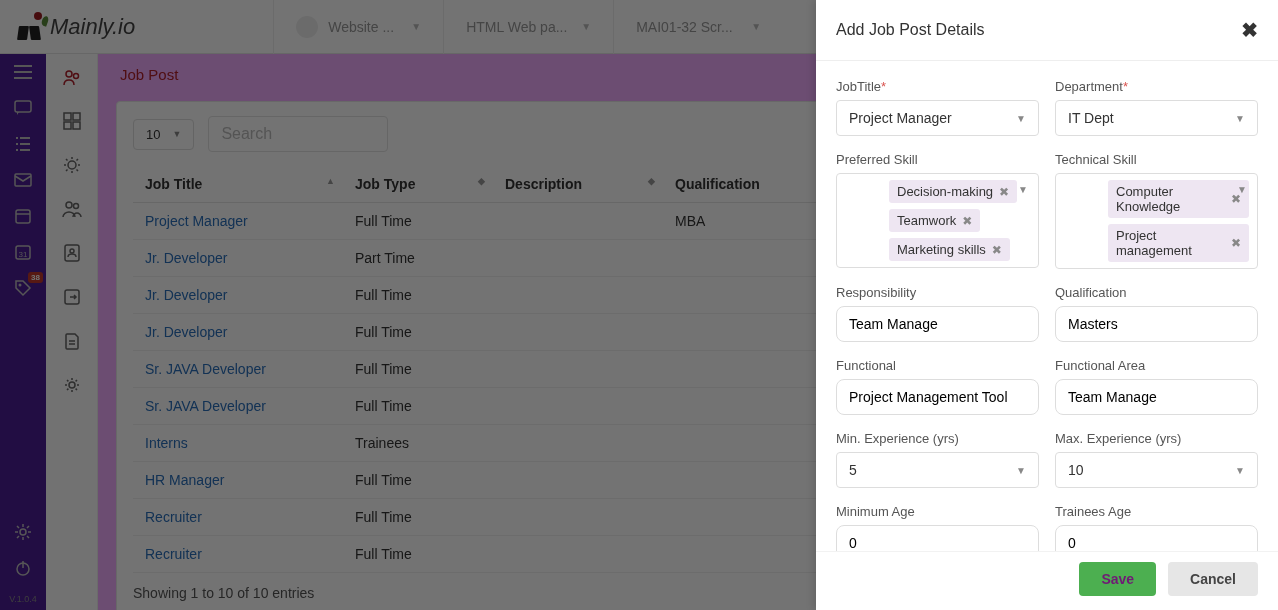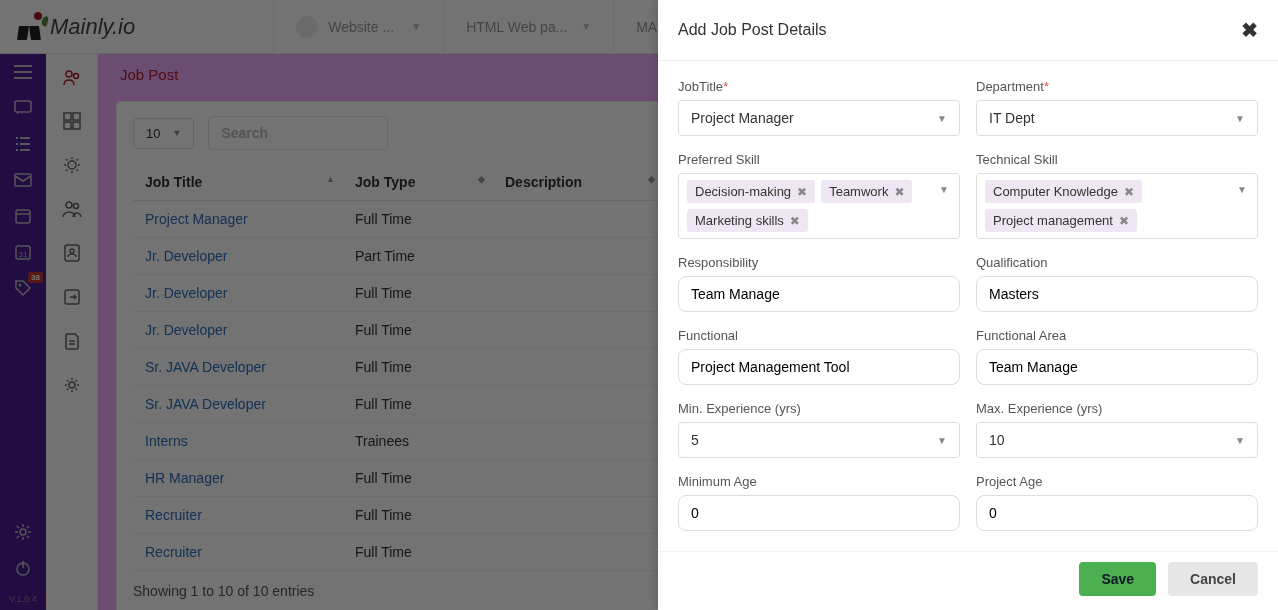--- a/index.html
+++ b/index.html
@@ -32,54 +32,54 @@
 .rail2 .ic2.active { color: #b0202b; }
 
 
 .main { position: absolute; left: 98px; right: 0; top: 54px; bottom: 0; background: #f0abfc; padding: 12px 18px; }
 .crumb { color: #b0202b; font-size: 15px; margin-bottom: 18px; margin-left: 4px; }
 
 .card { background: #fff; border: 1px solid #e6e6e6; border-radius: 4px; padding: 14px 16px; }
 .controls { display: flex; align-items: center; gap: 14px; margin-bottom: 14px; }
 .len-sel { border: 1px solid #ddd; border-radius: 4px; padding: 7px 12px; display: flex; align-items: center; gap: 12px; font-size: 13px; cursor: pointer; }
 .len-sel .car { font-size: 9px; color: #888; }
-.search { border: 1px solid #e2e2e2; border-radius: 4px; padding: 8px 12px; width: 180px; font-size: 14px; color: #999; font-weight: bold; }
+.search { border: 1px solid #e2e2e2; border-radius: 4px; padding: 8px 12px; width: 180px; font-size: 16px; color: #999; }
 .search::placeholder { color: #bbb; }
 
 table { width: 100%; border-collapse: collapse; }
 th { text-align: left; font-weight: 600; font-size: 14px; padding: 10px 12px; color: #333; border-bottom: 1px solid #e5e5e5; position: relative; }
 th .sort { position: absolute; right: 8px; font-size: 9px; color: #999; }
 td { padding: 10px 12px; border-bottom: 1px solid #f0f0f0; font-size: 14px; }
 td.link { color: #2a6fbb; cursor: pointer; }
 .footer-info { padding-top: 12px; color: #555; font-size: 14px; }
 
 
 .scrim { position: absolute; inset: 0; background: rgba(0,0,0,0.55); }
 
 
-.drawer { position: absolute; top: 0; right: 0; bottom: 0; width: 620px; background: #fff; display: flex; flex-direction: column; box-shadow: -2px 0 8px rgba(0,0,0,0.15); }
+.drawer { position: absolute; top: 0; right: 0; bottom: 0; width: 462px; background: #fff; display: flex; flex-direction: column; box-shadow: -2px 0 8px rgba(0,0,0,0.15); }
 .drawer-hd { display: flex; align-items: center; justify-content: space-between; padding: 18px 20px; border-bottom: 1px solid #eee; }
 .drawer-hd h3 { font-size: 16px; font-weight: 500; color: #333; }
 .close-x { font-size: 20px; font-weight: bold; color: #333; cursor: pointer; }
 .drawer-body { flex: 1; overflow-y: auto; padding: 18px 20px; }
 .row2 { display: flex; gap: 16px; margin-bottom: 16px; }
 .fld { flex: 1; display: flex; flex-direction: column; }
 .lbl { font-size: 13px; color: #555; margin-bottom: 6px; }
 .req { color: #d9534f; }
 .ctrl { border: 1px solid #ddd; border-radius: 4px; padding: 9px 12px; font-size: 14px; color: #333; display: flex; align-items: center; justify-content: space-between; cursor: pointer; }
 .ctrl .dd { font-size: 10px; color: #888; }
 input.inp { border: 1px solid #ddd; border-radius: 8px; padding: 9px 12px; font-size: 14px; width: 100%; }
 .tags { border: 1px solid #ddd; border-radius: 4px; padding: 6px 8px; display: flex; flex-wrap: wrap; gap: 6px; align-items: flex-start; min-height: 38px; position: relative; }
-.tag { background: #eee6f2; color: #333; padding: 4px 8px; border-radius: 3px; font-size: 13px; display: flex; align-items: center; gap: 6px; }
+.tag { background: #eee6f2; color: #333; padding: 4px 8px; border-radius: 3px; font-size: 13px; display: flex; align-items: center; gap: 6px; margin-left: 44px; }
 .tag .tx { color: #888; cursor: pointer; font-size: 12px; }
 .tags .dd2 { position: absolute; right: 10px; top: 10px; font-size: 10px; color: #888; }
 
 .drawer-ft { padding: 10px 20px 14px; display: flex; justify-content: flex-end; gap: 12px; border-top: 1px solid #f2f2f2; }
 .btn { padding: 9px 22px; border-radius: 4px; font-size: 14px; font-weight: 600; cursor: pointer; border: none; }
-.btn-save { background: #4caf50; color: #0f172a; }
+.btn-save { background: #4caf50; color: #701a75; }
 .btn-cancel { background: #e6e6e6; color: #444; }
 
 svg { display: block; }
 </style>
 </head>
 <body>
 
 <div class="topbar">
   <div class="logo">
     <span class="logo-mark">
@@ -401,21 +401,21 @@
           </div>
       </div>
     </div>
 
     <div class="row2">
       <div class="fld">
         <div class="lbl">Minimum Age</div>
         <input class="inp" value="0" style="">
       </div>
       <div class="fld">
-        <div class="lbl">Project Age</div>
+        <div class="lbl">Trainees Age</div>
         <input class="inp" value="0" style="">
       </div>
     </div>
   </div>
   <div class="drawer-ft">
     <button class="btn btn-save">Save</button>
     <button class="btn btn-cancel">Cancel</button>
   </div>
 </div>
 

